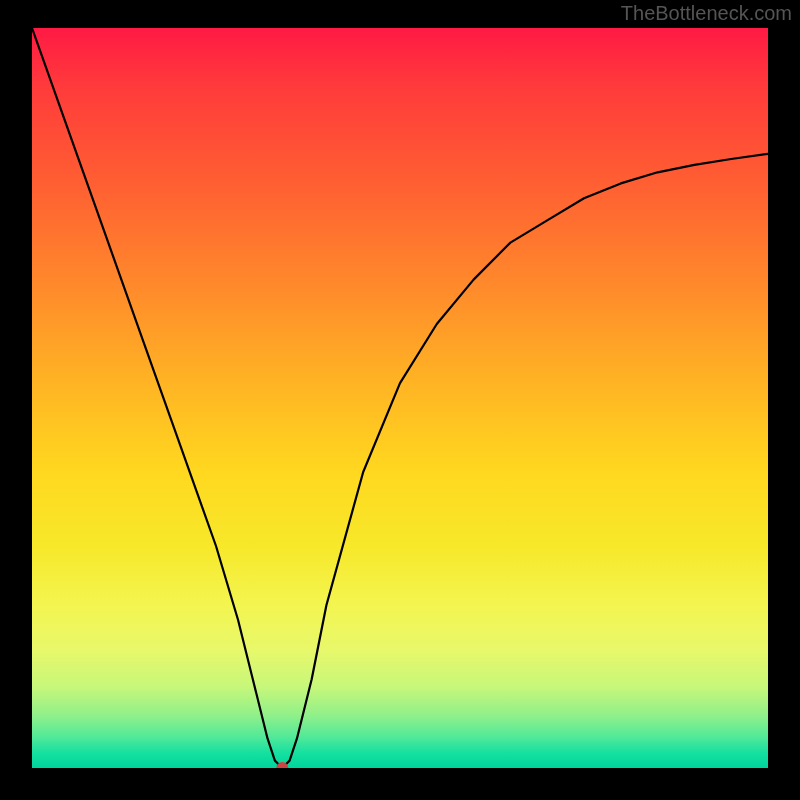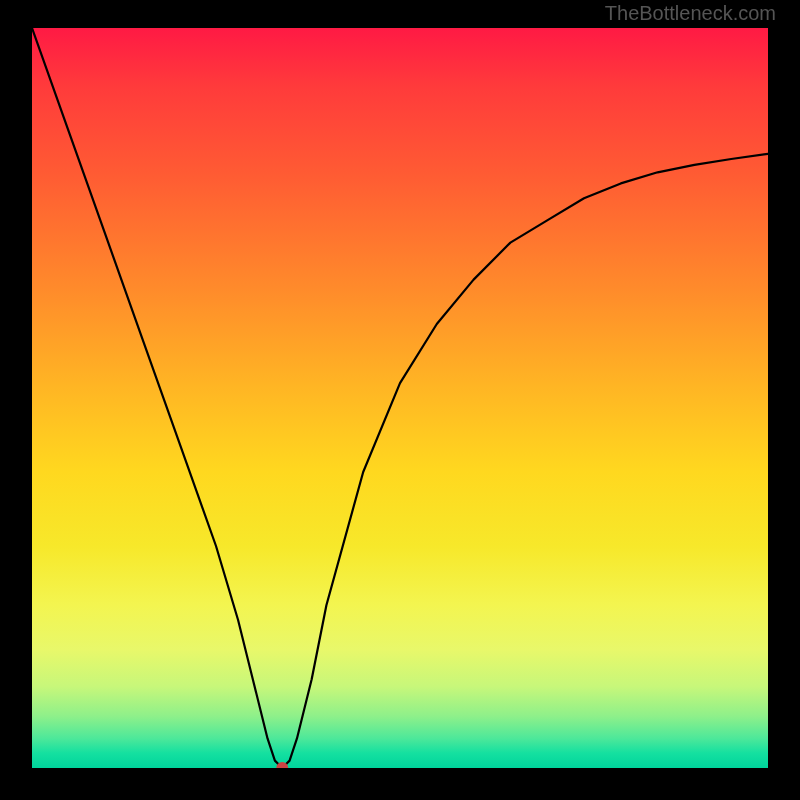--- a/index.html
+++ b/index.html
@@ -7,21 +7,21 @@
     width: 800px;
     height: 800px;
     background: #000;
     position: relative;
     overflow: hidden;
     font-family: Arial, Helvetica, sans-serif;
   }
   .watermark {
     position: absolute;
     top: 2px;
-    right: 24px;
+    right: 8px;
     color: #555;
     font-size: 20px;
     font-weight: 400;
     z-index: 10;
   }
   .plot-area {
     position: absolute;
     left: 32px;
     top: 28px;
     width: 736px;

